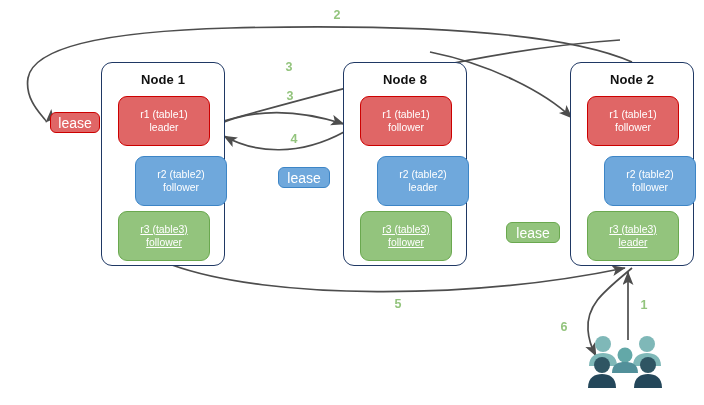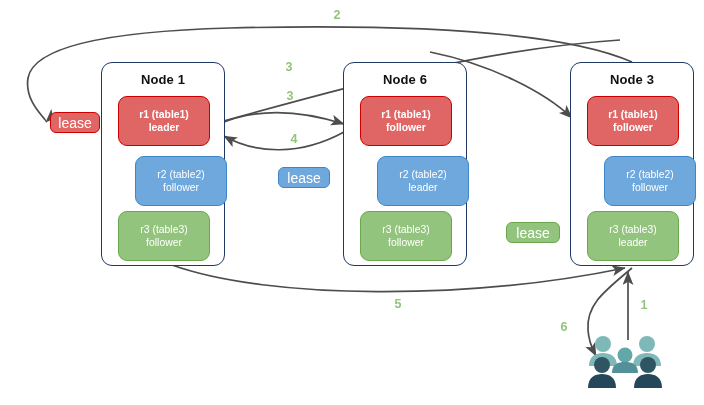--- a/index.html
+++ b/index.html
@@ -12,23 +12,23 @@
         background:#ffffff;box-sizing:border-box;}
   .node-title{position:absolute;left:0;right:0;top:9px;text-align:center;
               font-size:13px;font-weight:bold;color:#111111;letter-spacing:.1px;}
 
   .replica{position:absolute;left:16px;width:92px;height:50px;border-radius:9px;
            box-sizing:border-box;display:flex;flex-direction:column;
            align-items:center;justify-content:center;color:#ffffff;
            font-size:10.4px;line-height:13px;text-align:center;}
   .replica .l1{display:block;}
   .replica .l2{display:block;}
-  .r-red{background:#e06666;border:1.6px solid #cc0000;font-weight:bold;}
+  .r-red{background:#e06666;border:1.6px solid #cc0000;}
   .r-blue{background:#6fa8dc;border:1.6px solid #3d85c6;margin-left:17px;}
-  .r-green{background:#93c47d;border:1.6px solid #6aa84f;}
+  .r-green{background:#93c47d;border:1.6px solid #6aa84f;text-decoration:underline;}
 
   .lease{position:absolute;border-radius:6px;box-sizing:border-box;
          display:flex;align-items:center;justify-content:center;
          color:#ffffff;font-size:14px;height:21px;}
   .lease.red{background:#e06666;border:1.6px solid #cc0000;}
   .lease.blue{background:#6fa8dc;border:1.6px solid #3d85c6;}
   .lease.green{background:#93c47d;border:1.6px solid #6aa84f;}
 
   .step{position:absolute;color:#93c47d;font-size:12.5px;font-weight:bold;
         text-align:center;}
@@ -73,37 +73,37 @@
       <span class="l1">r2 (table2)</span>
       <span class="l2">follower</span>
     </div>
     <div class="replica r-green" style="top:148px;">
       <span class="l1">r3 (table3)</span>
       <span class="l2">follower</span>
     </div>
   </div>
 
   <div class="node" style="left:343px;top:62px;width:124px;height:204px;">
-    <div class="node-title">Node 6</div>
+    <div class="node-title">Node 8</div>
     <div class="replica r-red" style="top:33px;">
       <span class="l1">r1 (table1)</span>
       <span class="l2">follower</span>
     </div>
     <div class="replica r-blue" style="top:93px;">
       <span class="l1">r2 (table2)</span>
       <span class="l2">leader</span>
     </div>
     <div class="replica r-green" style="top:148px;">
       <span class="l1">r3 (table3)</span>
       <span class="l2">follower</span>
     </div>
   </div>
 
   <div class="node" style="left:570px;top:62px;width:124px;height:204px;">
-    <div class="node-title">Node 3</div>
+    <div class="node-title">Node 2</div>
     <div class="replica r-red" style="top:33px;">
       <span class="l1">r1 (table1)</span>
       <span class="l2">follower</span>
     </div>
     <div class="replica r-blue" style="top:93px;">
       <span class="l1">r2 (table2)</span>
       <span class="l2">follower</span>
     </div>
     <div class="replica r-green" style="top:148px;">
       <span class="l1">r3 (table3)</span>

